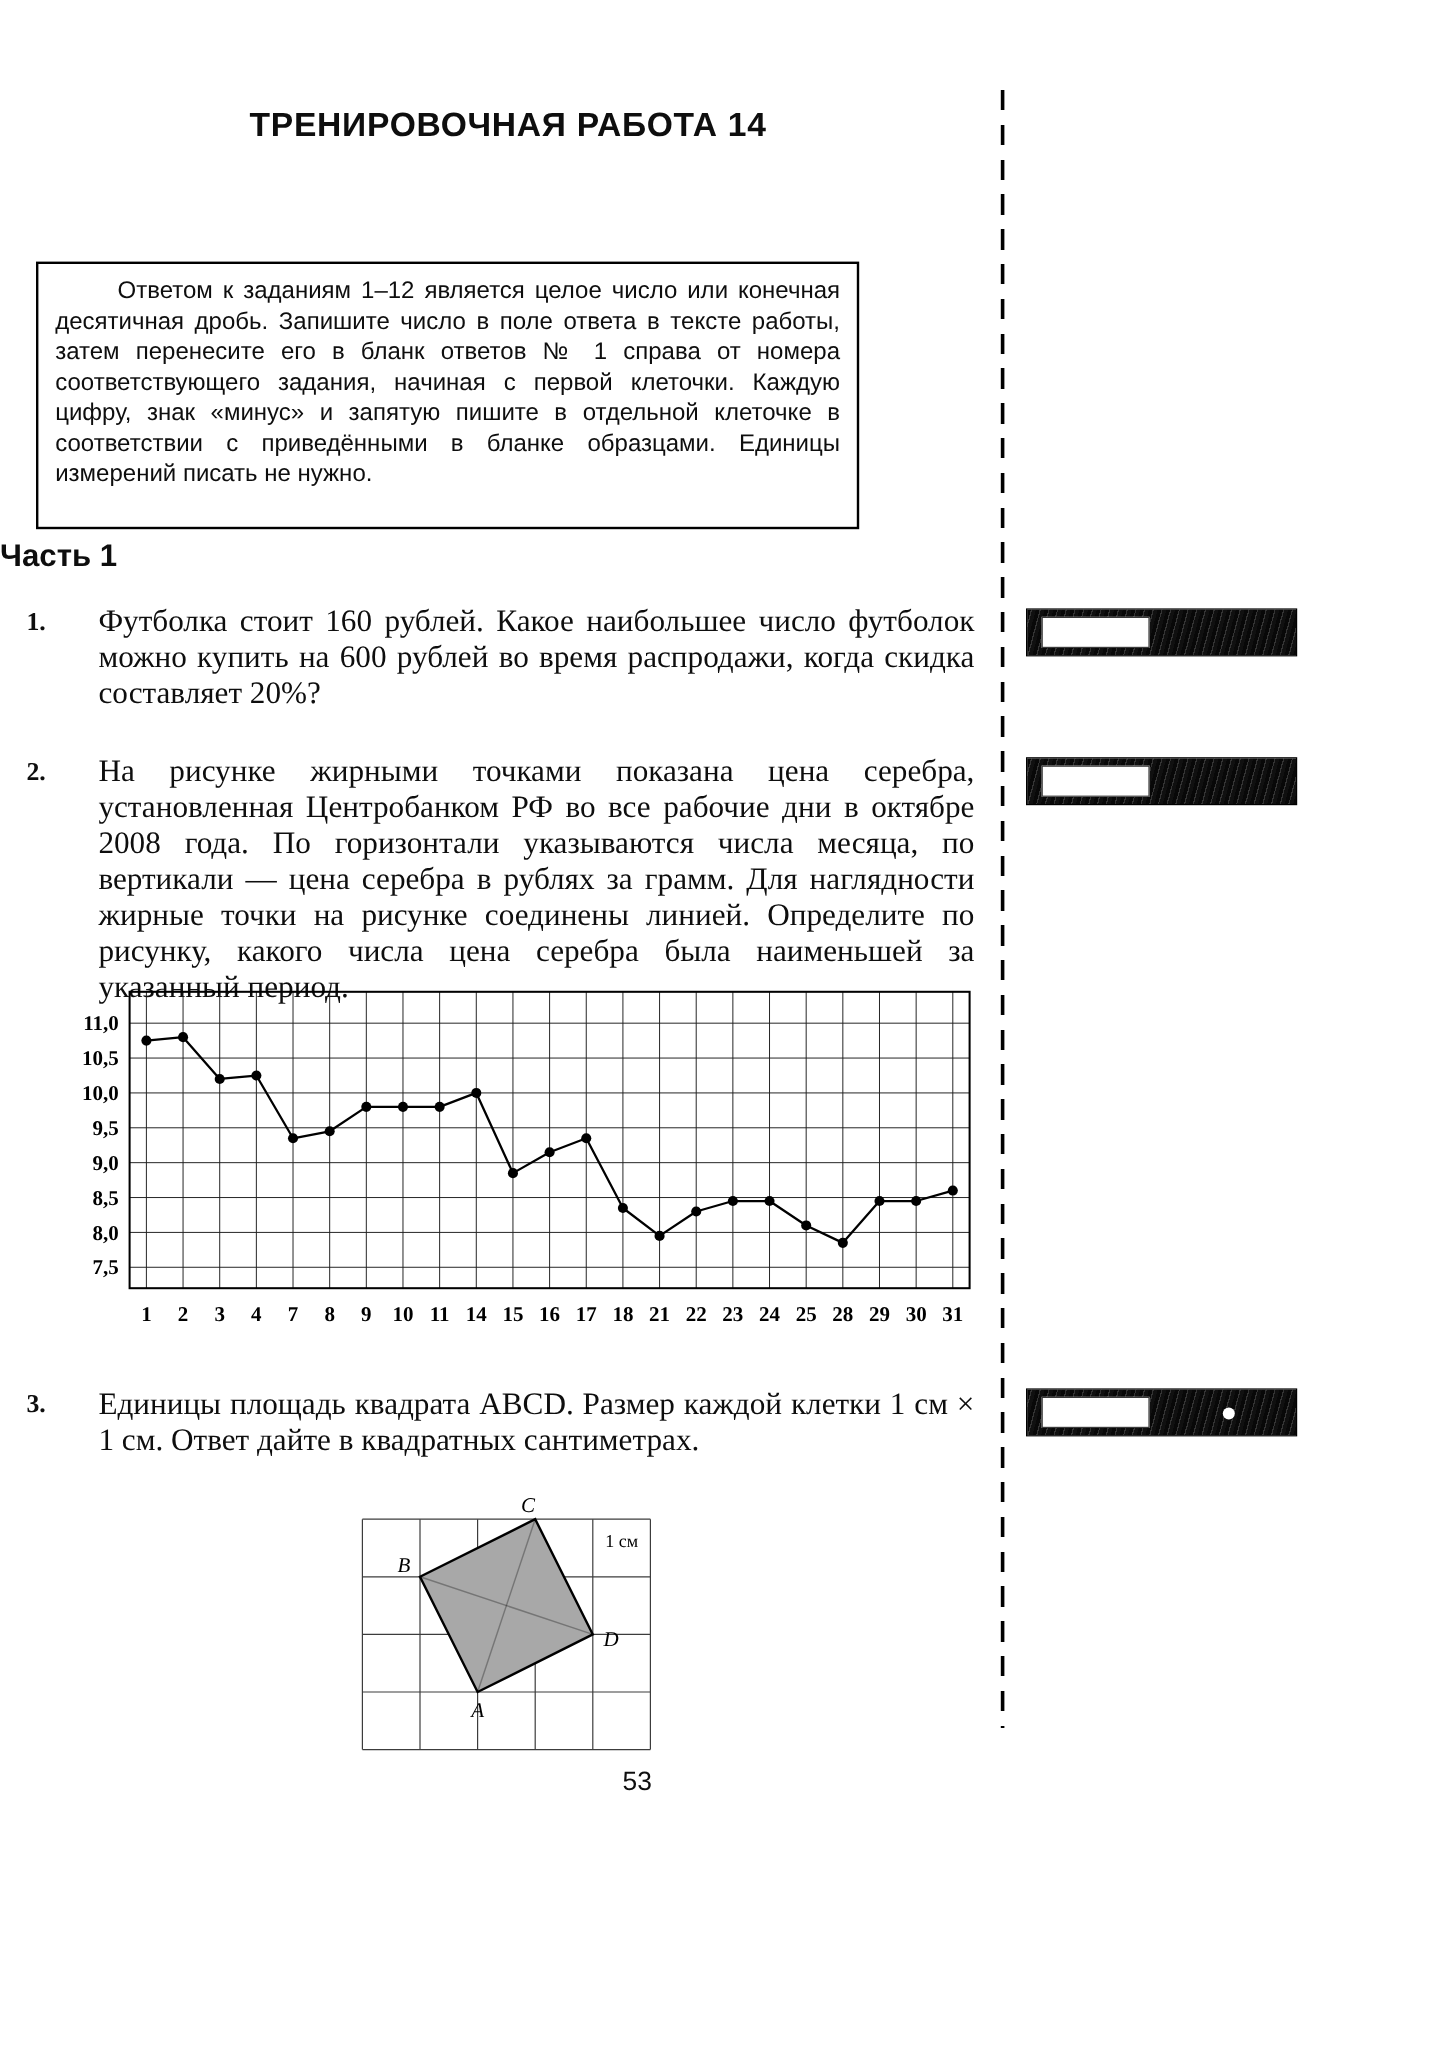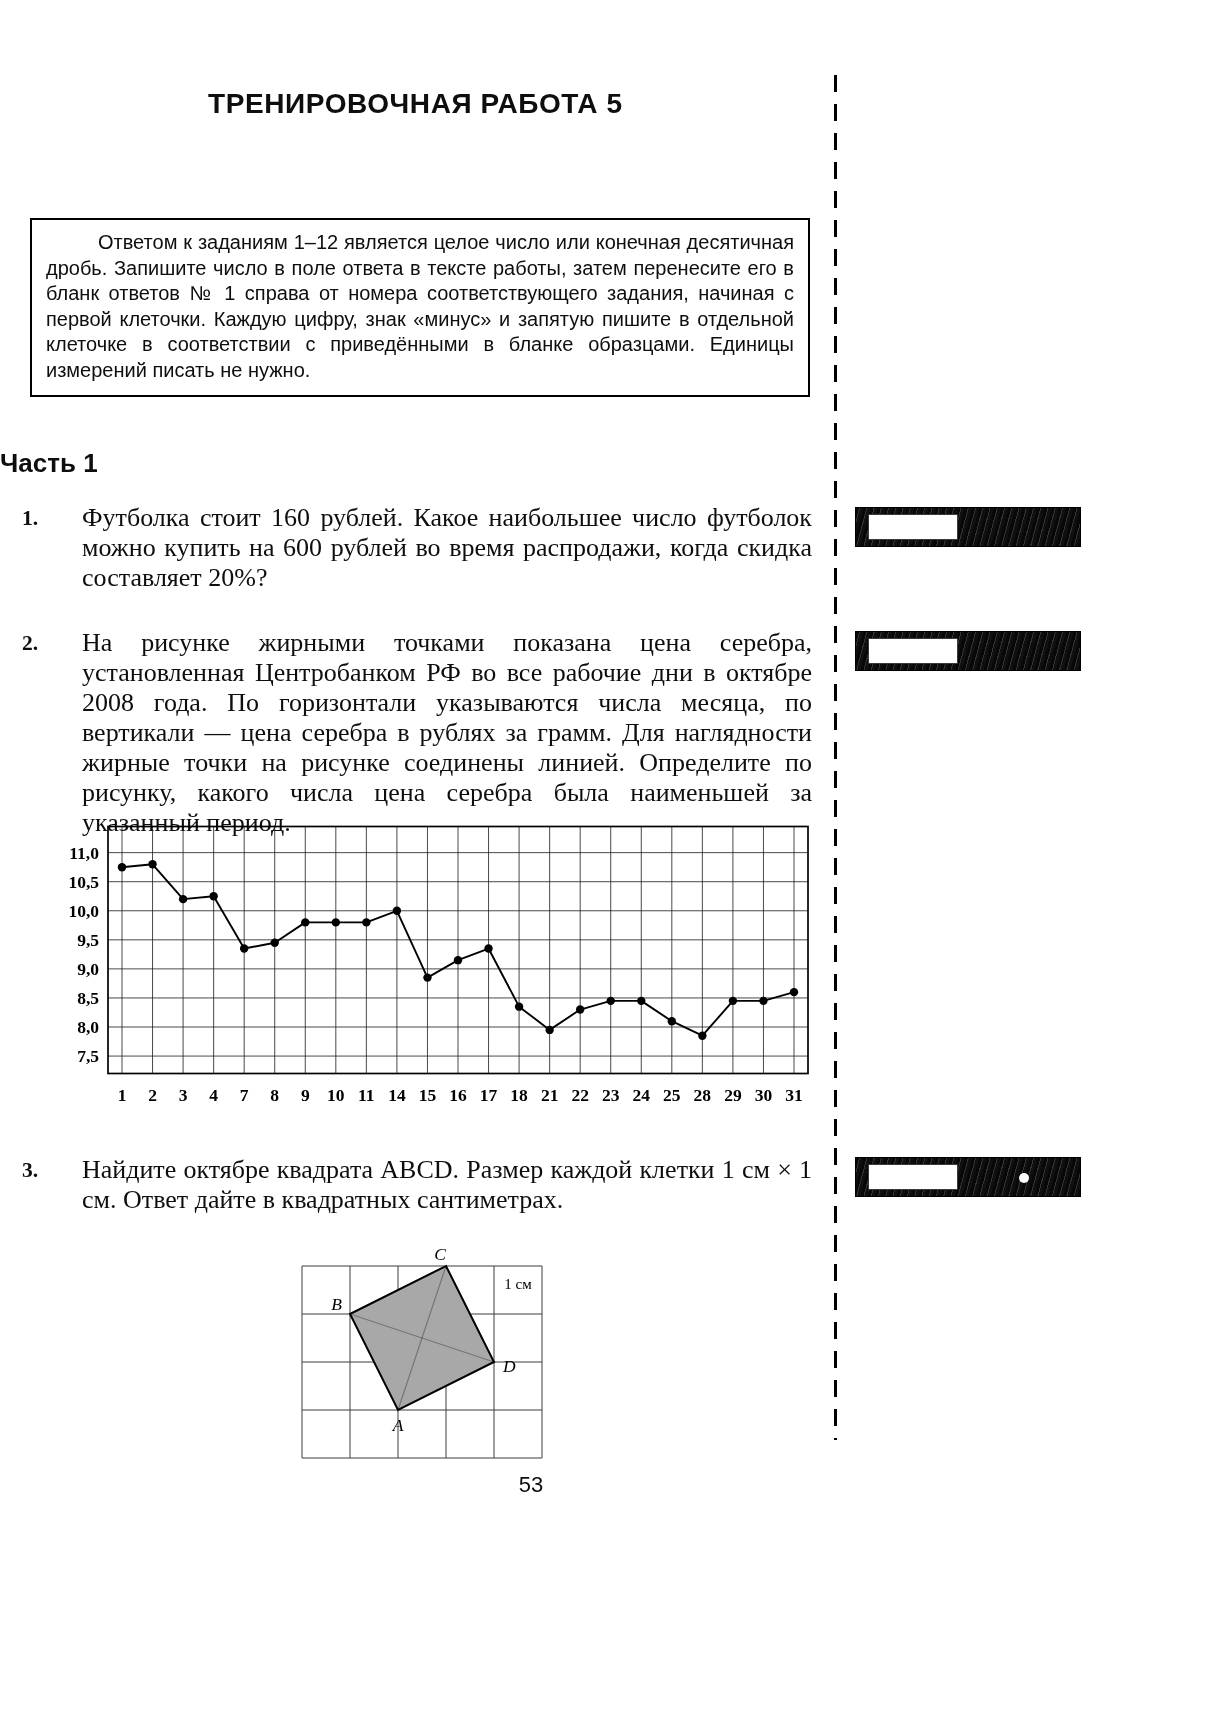--- a/index.html
+++ b/index.html
@@ -1,21 +1,21 @@
 <!DOCTYPE html>
 <html lang="ru"><head>
 <meta charset="utf-8">
 <style>
   *{margin:0;padding:0;box-sizing:border-box}
   html,body{background:#fff}
   body{width:1210px;height:1712px;position:relative;font-family:"Liberation Sans",sans-serif;color:#0e0e0e;overflow:hidden}
 
   .title{position:absolute;left:208px;top:88px;font-size:28px;font-weight:700;letter-spacing:.6px}
 
-  .instr-box{position:absolute;left:30px;top:218px;width:780px;min-height:176px;border:2px solid #000;padding:10px 14px 12px}
+  .instr-box{position:absolute;left:30px;top:218px;width:686px;min-height:176px;border:2px solid #000;padding:10px 14px 30px}
   .instr-text{font-size:20px;line-height:25.5px;text-align:justify;text-indent:52px}
 
   .part-heading{position:absolute;left:0;top:448px;width:840px;text-align:left;font-size:26px;font-weight:700}
 
   .problem{position:absolute;left:22px;width:790px;display:flex;font-family:"Liberation Serif",serif}
   .pnum{width:60px;font-weight:700;font-size:21.5px;line-height:30px}
   .ptext{flex:1;font-size:26px;line-height:30px;text-align:justify}
   .p1{top:503px}.p2{top:628px}.p3{top:1155px}
   .it{}
 
@@ -44,21 +44,21 @@
   .ab-white{position:absolute;left:12px;top:6px;width:90px;height:26px;background:#fff;border:1px solid #3a3a3a;display:block}
   .ab-dot{position:absolute;left:163px;top:15px;width:10px;height:10px;border-radius:50%;background:#fff;display:block}
 
   .pageno{position:absolute;left:0;top:1472px;width:1062px;text-align:center;font-family:Liberation Sans, sans-serif;font-size:22px}
 </style>
 </head>
 <body>
 
 <div class="page-root">
 
-  <h1 class="title">ТРЕНИРОВОЧНАЯ РАБОТА 5</h1>
+  <h1 class="title">ТРЕНИРОВОЧНАЯ РАБОТА 14</h1>
 
   <div class="instr-box">
     <p class="instr-text">Ответом к заданиям 1–12 является целое число или конечная десятичная дробь. Запишите число в поле ответа в тексте работы, затем перенесите его в бланк ответов № 1 справа от номера соответствующего задания, начиная с первой клеточки. Каждую цифру, знак «минус» и запятую пишите в отдельной клеточке в соответствии с приведёнными в бланке образцами. Единицы измерений писать не нужно.</p>
   </div>
 
   <h2 class="part-heading">Часть 1</h2>
 
   <div class="problem p1">
     <span class="pnum">1.</span>
     <p class="ptext">Футболка стоит 160 рублей. Какое наибольшее число футболок можно купить на 600 рублей во время распродажи, когда скидка составляет 20%?</p>
@@ -156,21 +156,21 @@
         <circle cx="621.8181818181819" cy="204.69411764705885" r="4.2" class="dot"></circle>
         <circle cx="652.3636363636364" cy="219.22352941176473" r="4.2" class="dot"></circle>
         <circle cx="682.909090909091" cy="184.3529411764706" r="4.2" class="dot"></circle>
         <circle cx="713.4545454545455" cy="184.3529411764706" r="4.2" class="dot"></circle>
         <circle cx="744" cy="175.63529411764708" r="4.2" class="dot"></circle>
       </svg>
   </div>
 
   <div class="problem p3">
     <span class="pnum">3.</span>
-    <p class="ptext"><span>Найдите октябре квадрата </span><span class="it">ABCD</span><span>. Размер каждой клетки 1 см × 1 см. Ответ дайте в квадратных сантиметрах.</span></p>
+    <p class="ptext"><span>Единицы площадь квадрата </span><span class="it">ABCD</span><span>. Размер каждой клетки 1 см × 1 см. Ответ дайте в квадратных сантиметрах.</span></p>
   </div>
 
   <div class="figure-wrap">
     <svg id="square-fig" viewBox="0 0 260 226">
         <line x1="12" y1="22" x2="12" y2="214" class="fgrid"></line>
         <line x1="60" y1="22" x2="60" y2="214" class="fgrid"></line>
         <line x1="108" y1="22" x2="108" y2="214" class="fgrid"></line>
         <line x1="156" y1="22" x2="156" y2="214" class="fgrid"></line>
         <line x1="204" y1="22" x2="204" y2="214" class="fgrid"></line>
         <line x1="252" y1="22" x2="252" y2="214" class="fgrid"></line>

